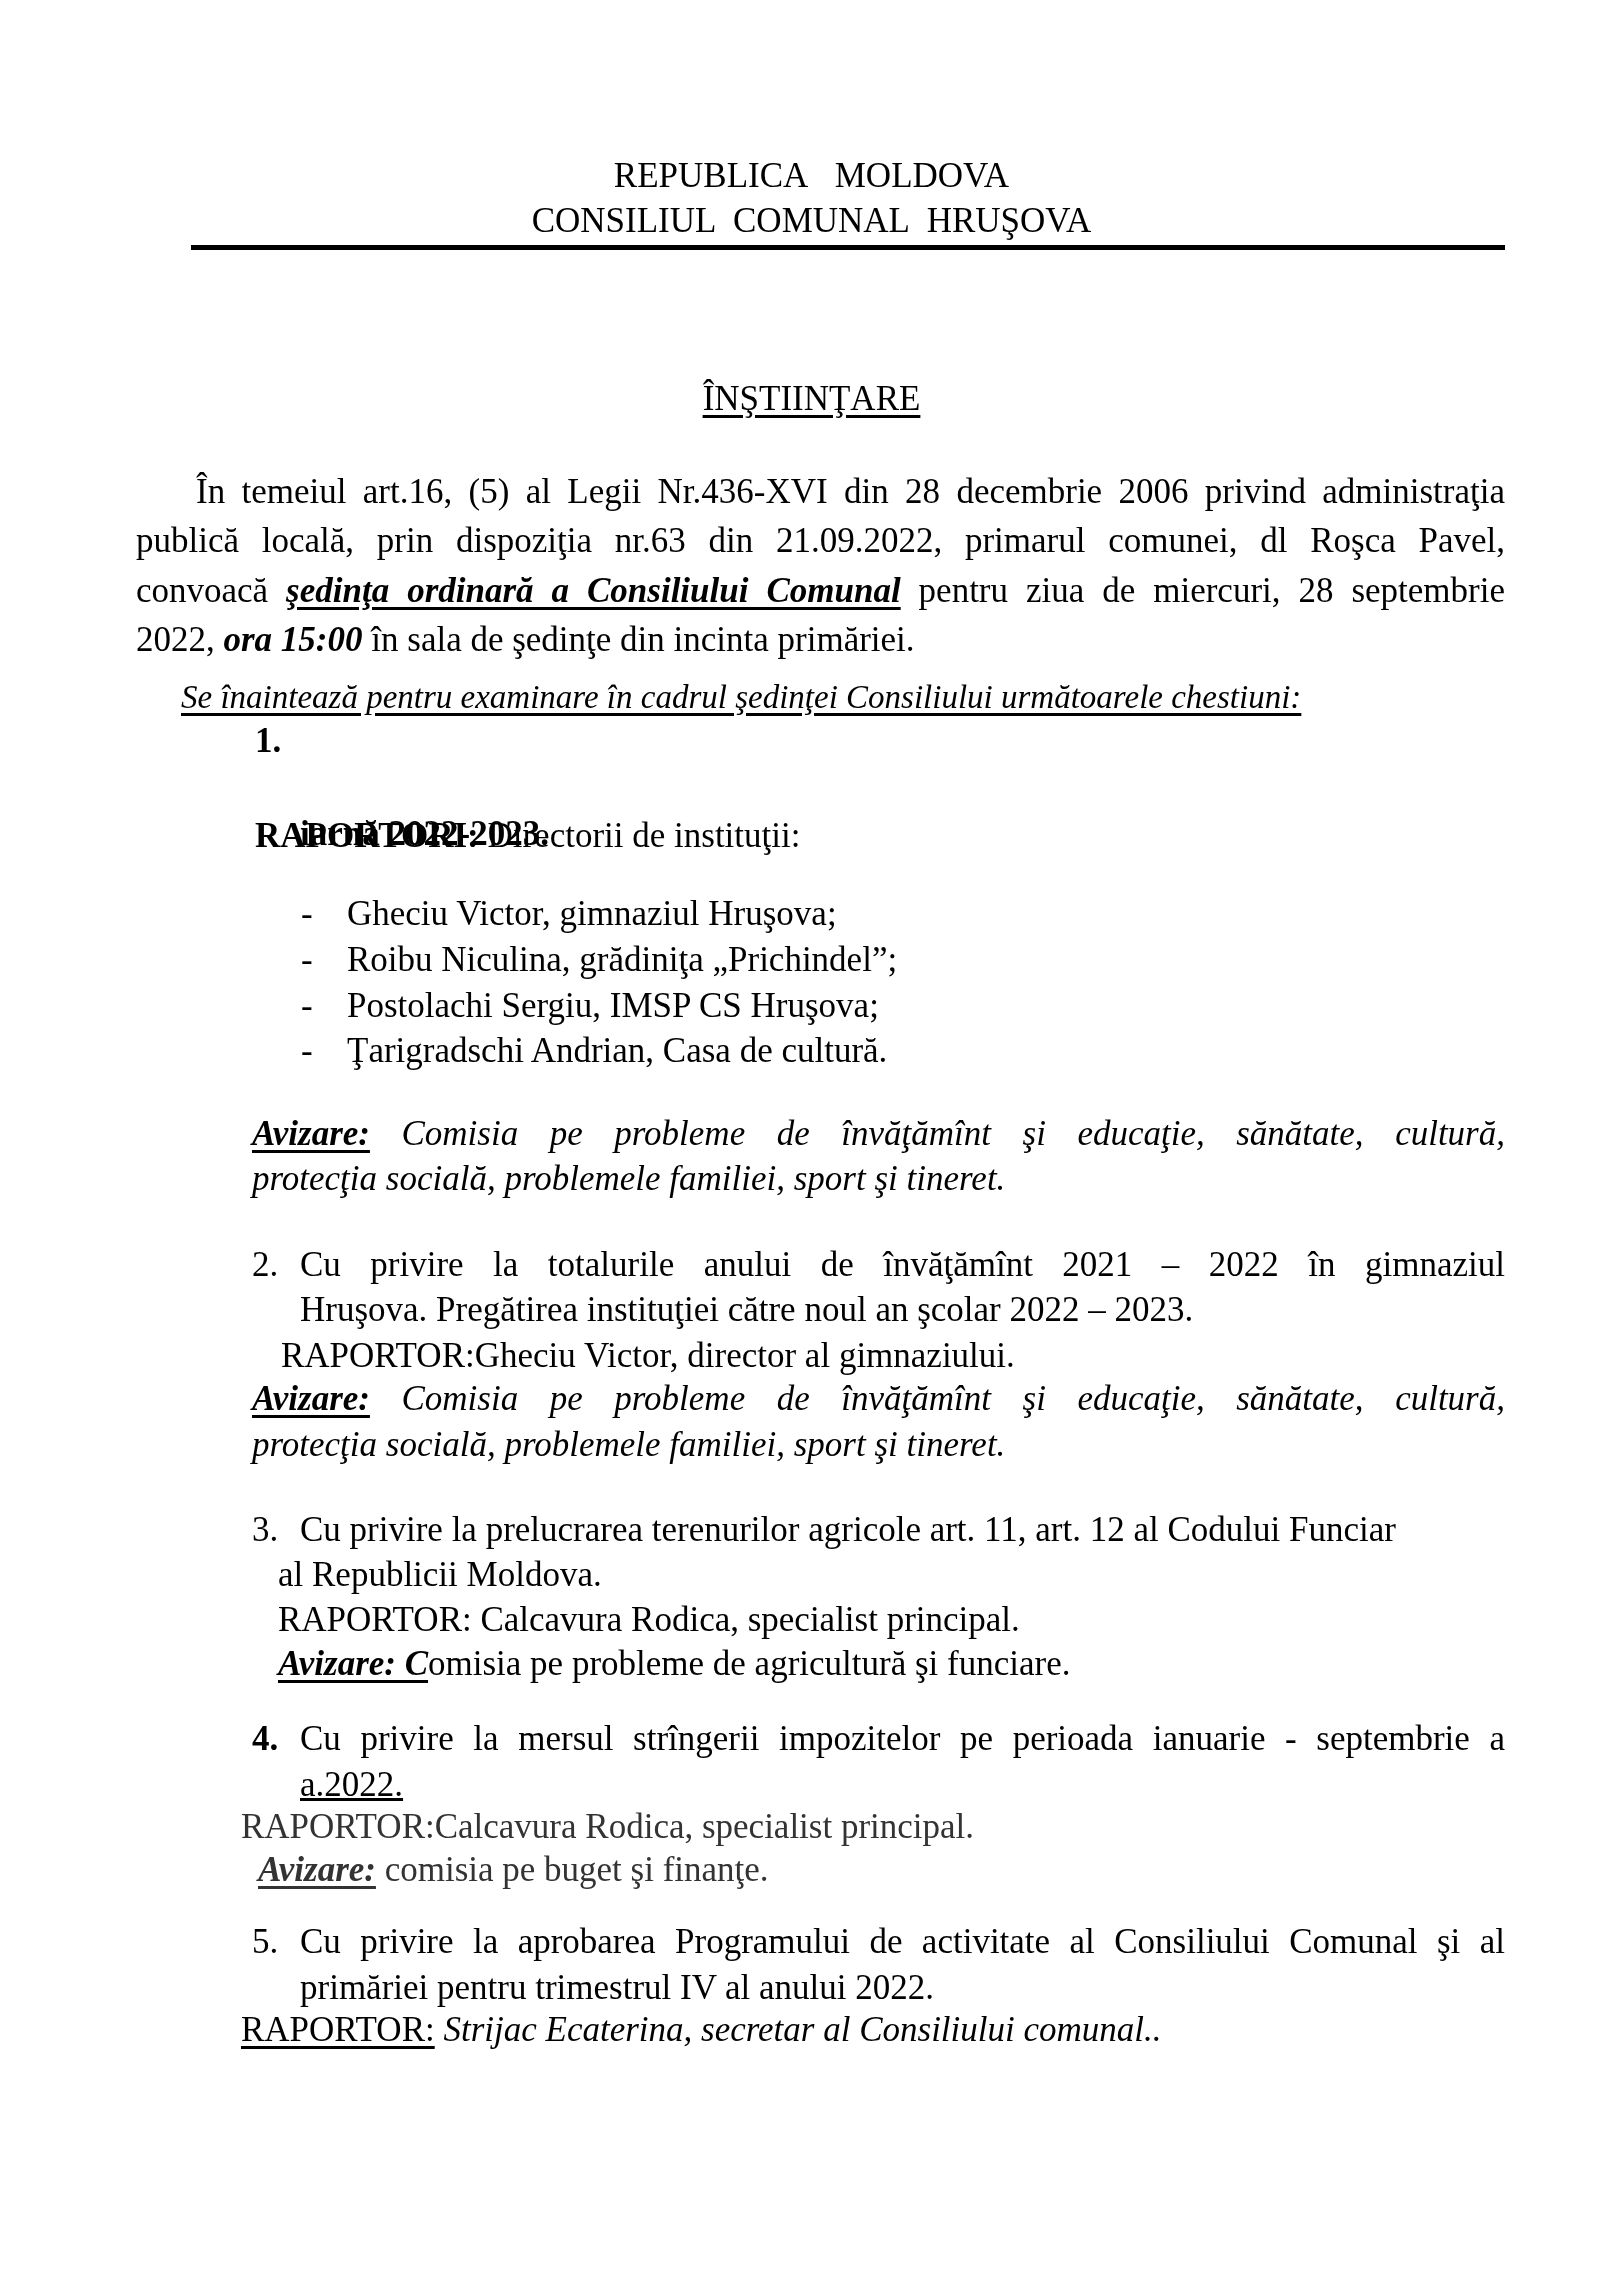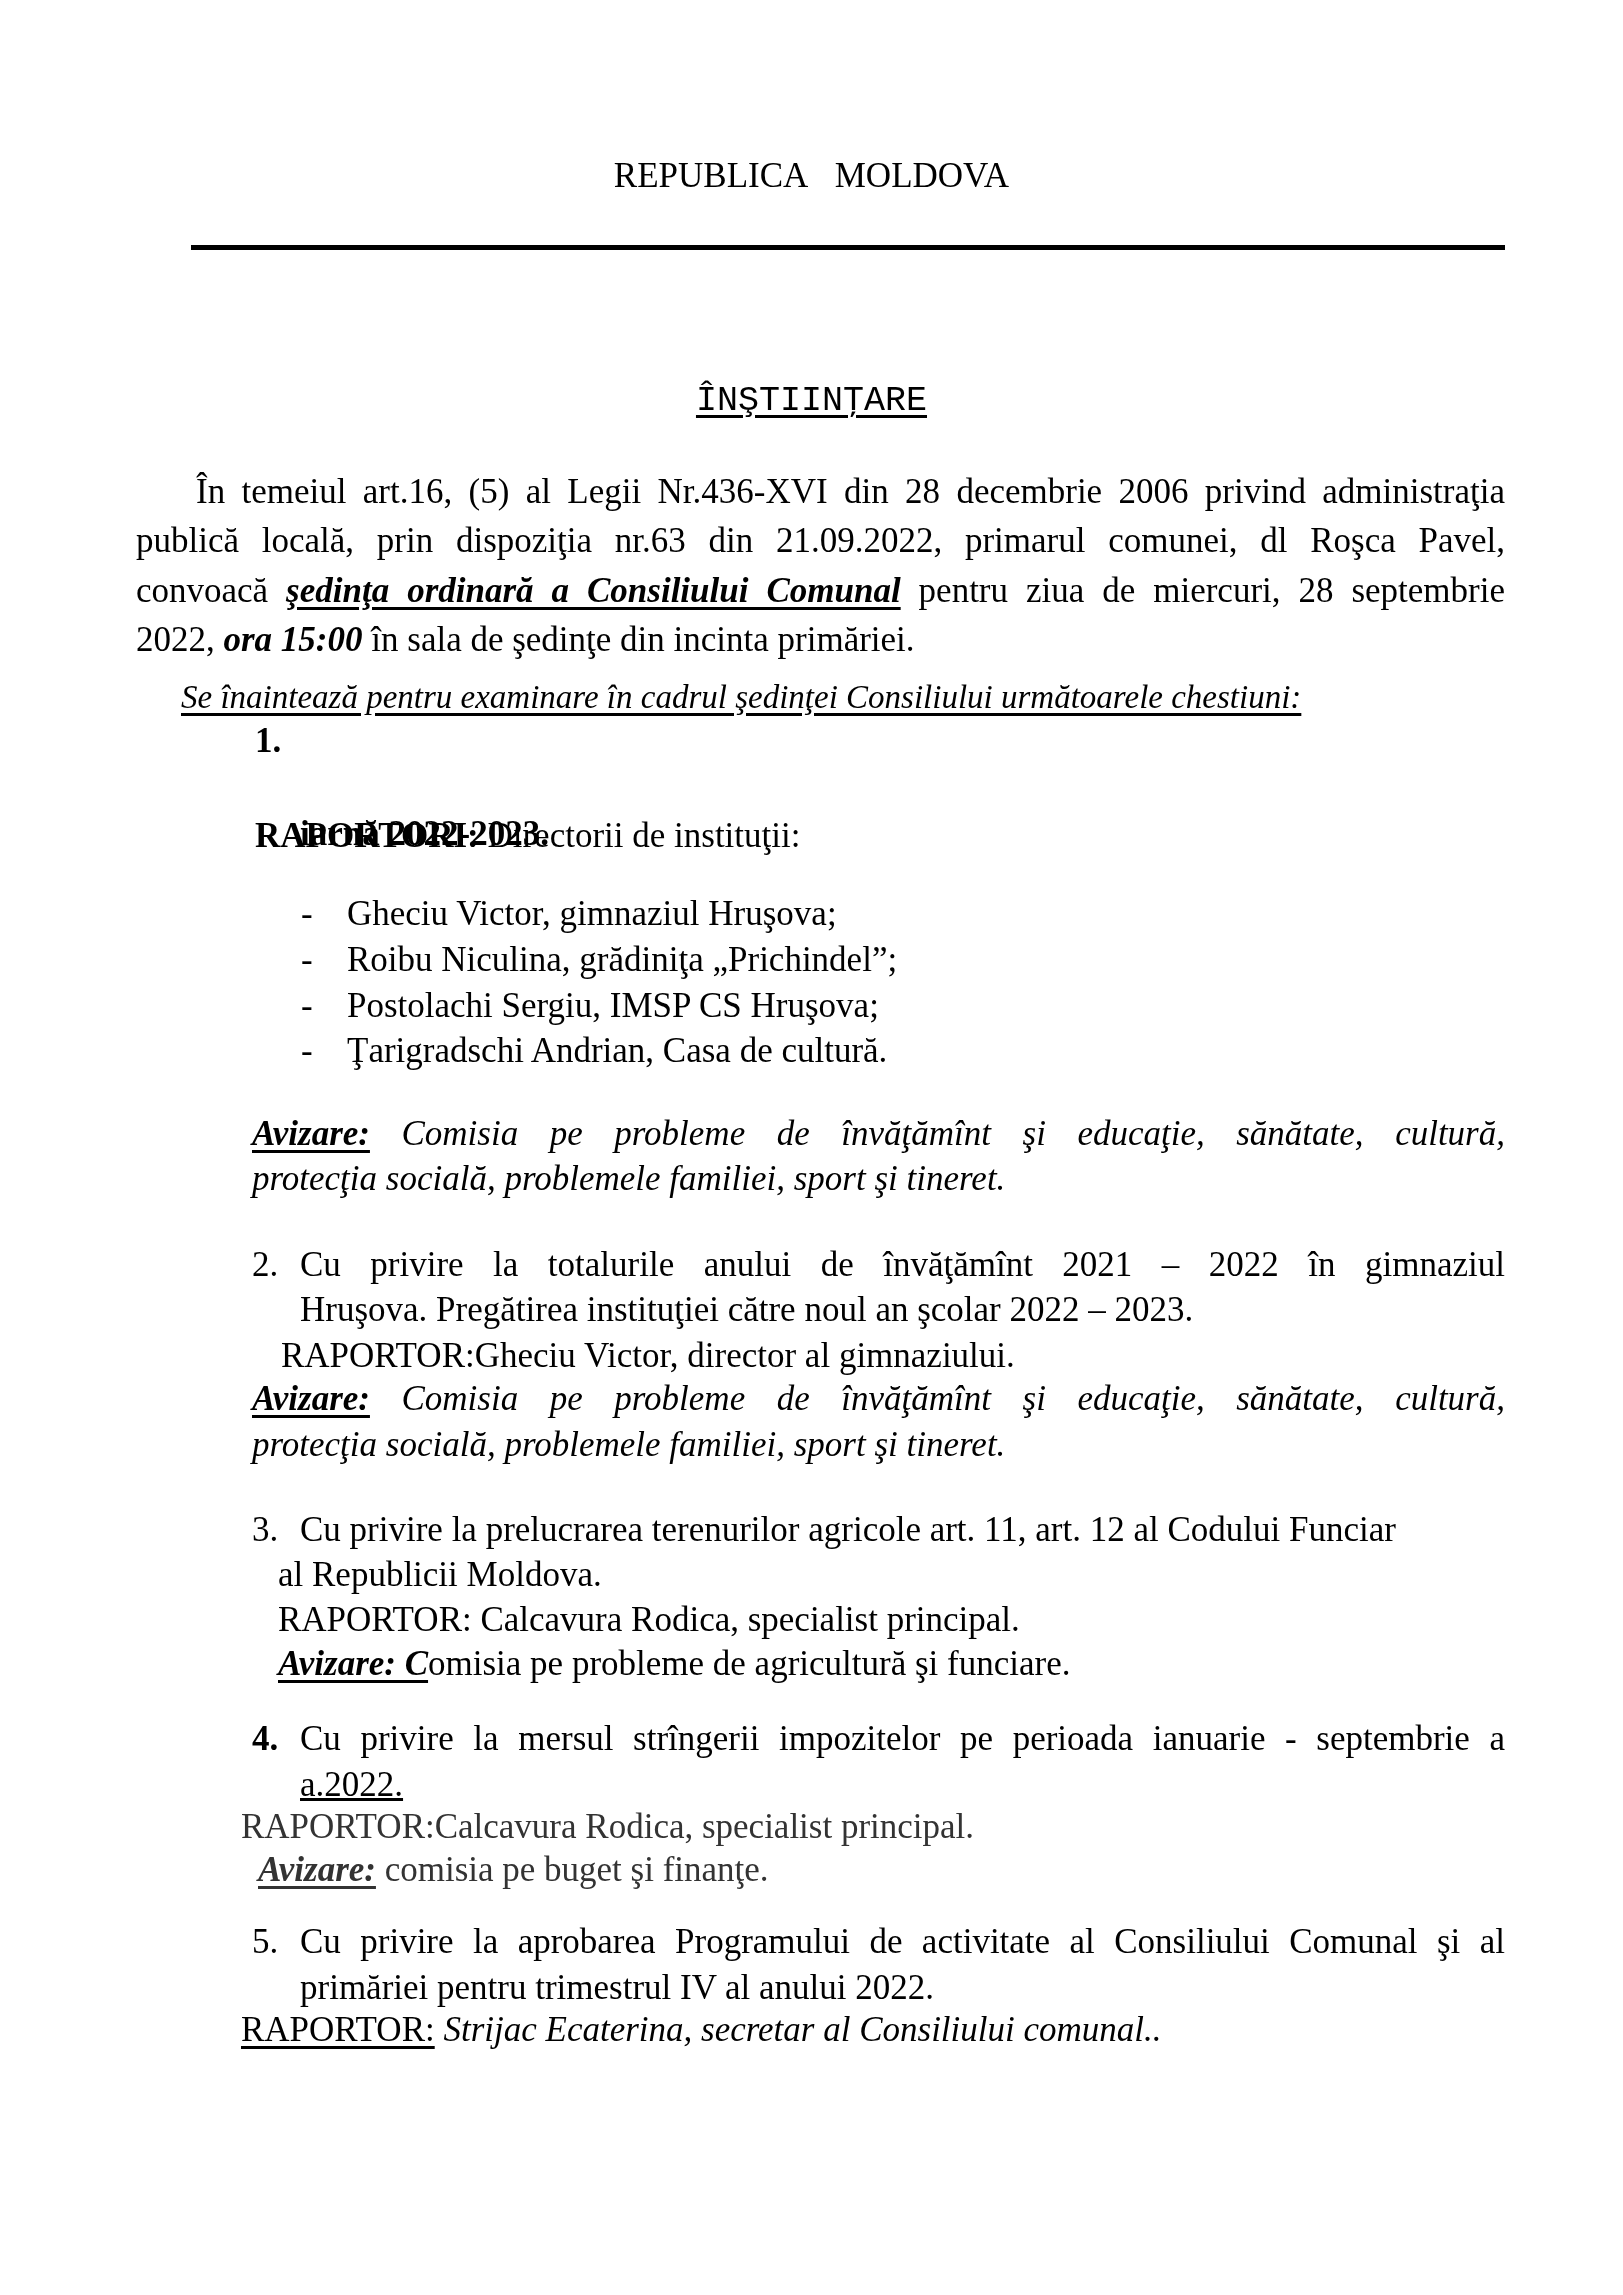--- a/index.html
+++ b/index.html
@@ -4,36 +4,37 @@
   <style>
     html, body { margin: 0; padding: 0; background: #ffffff; }
     body { width: 1623px; height: 2295px; position: relative; overflow: hidden;
       font-family: "Liberation Serif", "DejaVu Serif", serif; color: #000; }
     .page { position: absolute; left: 0; top: 0; width: 1623px; height: 1850px; background: #fff; }
     .hdr { position: absolute; left: 0; width: 1623px; text-align: center; font-size: 35px; line-height: 1; }
     .hdr-1 { top: 158px; word-spacing: 19.6px; }
     .hdr-2 { top: 203px; word-spacing: 9.2px; }
     .rule { position: absolute; left: 191px; top: 245px; width: 1314px; height: 4.6px; background: #000; }
     .title { position: absolute; left: 0; width: 1623px; top: 381px; text-align: center; font-size: 35px; line-height: 1; }
-    .title span { text-decoration: underline; text-decoration-thickness: 3.3px; text-underline-offset: 5.2px; font-family: Liberation Mono, monospace; }
+    .title span { text-decoration: underline; text-decoration-thickness: 3.3px; text-underline-offset: 5.2px; }
 
     .line { position: absolute; font-size: 35px; line-height: 1; white-space: nowrap; }
     .just { text-align: justify; text-align-last: justify; }
     .u { text-decoration: underline; text-decoration-thickness: 3.3px; text-underline-offset: 5.2px; }
     .b { font-weight: bold; }
     .i { font-style: italic; }
     .grey { color: #333; }
     .dash { position: absolute; font-size: 35px; line-height: 1; }
   </style>
 </head>
 <body>
 
 <div class="page">
 
   <div class="hdr hdr-1">REPUBLICA MOLDOVA</div>
+  <div class="hdr hdr-2">CONSILIUL COMUNAL HRUŞOVA</div>
   <div class="rule"></div>
 
   <div class="title"><span>ÎNŞTIINŢARE</span></div>
 
   <div class="line just" style="left:196px; top:474px; width:1309px;">În temeiul art.16, (5) al Legii Nr.436-XVI din 28 decembrie 2006 privind administraţia</div>
   <div class="line just" style="left:136px; top:523px; width:1369px;">publică locală, prin dispoziţia nr.63 din 21.09.2022, primarul comunei, dl Roşca Pavel,</div>
   <div class="line just" style="left:136px; top:573px; width:1369px;"><span>convoacă </span><span class="b i u">şedinţa ordinară a Consiliului Comunal</span><span> pentru ziua de miercuri, 28 septembrie</span></div>
   <div class="line" style="left:136px; top:622px;"><span>2022, </span><span class="b i">ora 15:00</span><span>  în sala de şedinţe din incinta primăriei.</span></div>
 
   <div class="line i u" style="left:181px; top:681px; font-size:33px;">Se înaintează pentru examinare în cadrul şedinţei Consiliului următoarele chestiuni:</div>

